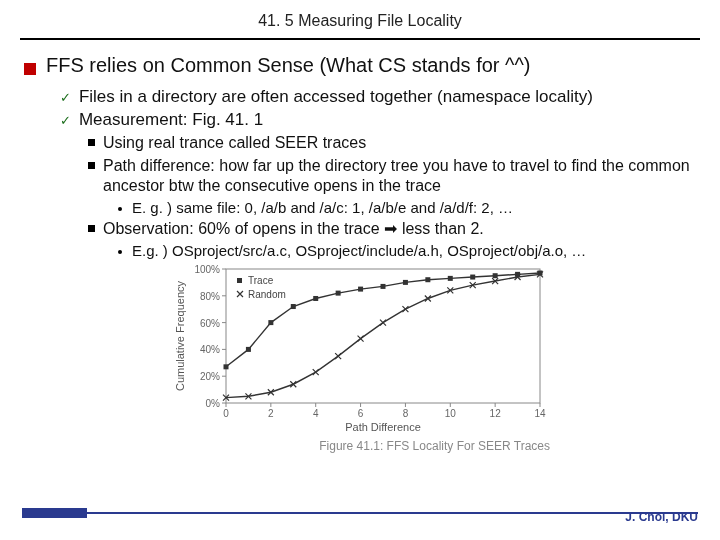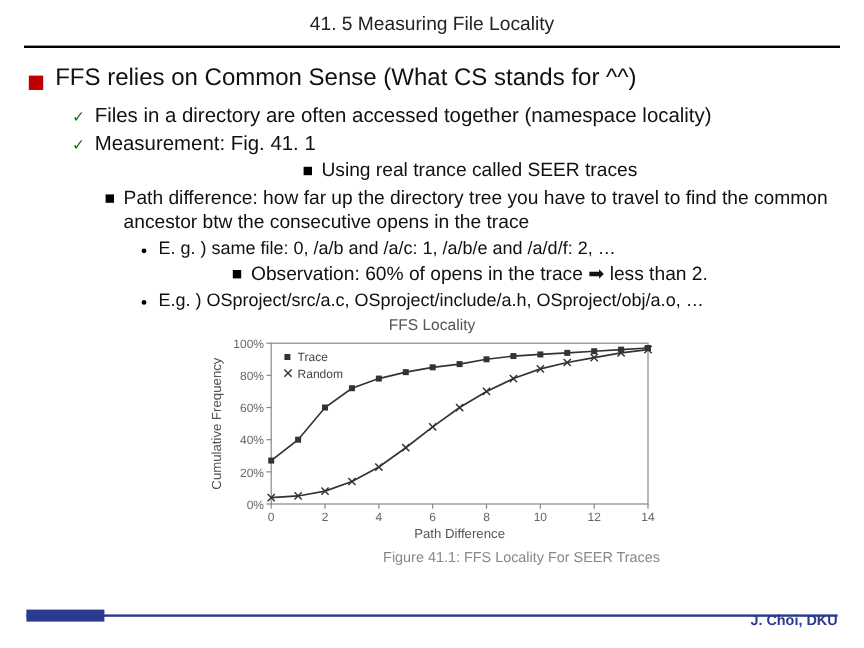--- a/index.html
+++ b/index.html
@@ -6,21 +6,21 @@
   html, body { width: 720px; height: 540px; font-family: Arial, Helvetica, sans-serif; background: #fff; }
   .slide { width: 720px; height: 540px; position: relative; padding: 12px 24px 0 24px; }
   .title { text-align: center; font-size: 16px; color: #222; font-weight: 400; padding-bottom: 8px; }
   .hr { border: none; border-top: 2px solid #000; margin: 0 -4px 14px -4px; }
   .lvl1 { display: flex; align-items: center; margin-bottom: 10px; }
   .lvl1 .bullet-sq { width: 12px; height: 12px; background: #c00000; margin: 7px 10px 0 0; flex-shrink: 0; }
   .lvl1 .txt { font-size: 20px; color: #111; }
   .lvl2 { display: flex; align-items: flex-start; margin: 3px 0 3px 36px; }
   .lvl2 .tick { color: #1a6d1a; font-size: 13px; margin: 3px 8px 0 0; flex-shrink: 0; }
   .lvl2 .txt { font-size: 17px; color: #111; }
-  .lvl3 { display: flex; align-items: flex-start; margin: 3px 0 3px 64px; justify-content: center; }
+  .lvl3 { display: flex; align-items: flex-start; margin: 3px 0 3px 64px; }
   .lvl3 .sq { width: 7px; height: 7px; background: #000; margin: 6px 8px 0 0; flex-shrink: 0; }
   .lvl3 .txt { font-size: 16px; color: #111; line-height: 1.25; }
   .lvl4 { display: flex; align-items: flex-start; margin: 3px 0 3px 94px; }
   .lvl4 .dot { width: 4px; height: 4px; border-radius: 50%; background: #000; margin: 8px 10px 0 0; flex-shrink: 0; }
   .lvl4 .txt { font-size: 15px; color: #111; }
   .chart-wrap { width: 380px; margin: 4px auto 0 auto; }
   .chart-title { text-align: center; font-size: 13px; color: #555; margin-bottom: 2px; }
   .chart-caption { text-align: right; font-size: 12px; color: #888; margin-top: 2px; }
   svg text { font-family: Arial, sans-serif; }
   .footer-bar { position: absolute; bottom: 22px; left: 22px; right: 22px; height: 10px; }
@@ -68,21 +68,20 @@
     <span class="sq"></span>
     <span class="txt">Observation: 60% of opens in the trace ➡ less than 2.</span>
   </div>
 
   <div class="lvl4">
     <span class="dot"></span>
     <span class="txt">E.g. ) OSproject/src/a.c, OSproject/include/a.h, OSproject/obj/a.o, …</span>
   </div>
 
   <div class="chart-wrap">
-    <div class="chart-title">FFS Locality</div>
     <svg id="chart-svg" width="380" height="170">
         <rect x="56" y="6" width="314" height="134" fill="none" stroke="#888" stroke-width="1"></rect>
         <line x1="56" y1="140" x2="52" y2="140" stroke="#888"></line>
         <text x="50" y="144" text-anchor="end" font-size="10" fill="#666">0%</text>
         <line x1="56" y1="113.2" x2="52" y2="113.2" stroke="#888"></line>
         <text x="50" y="117.2" text-anchor="end" font-size="10" fill="#666">20%</text>
         <line x1="56" y1="86.4" x2="52" y2="86.4" stroke="#888"></line>
         <text x="50" y="90.4" text-anchor="end" font-size="10" fill="#666">40%</text>
         <line x1="56" y1="59.60000000000001" x2="52" y2="59.60000000000001" stroke="#888"></line>
         <text x="50" y="63.60000000000001" text-anchor="end" font-size="10" fill="#666">60%</text>

